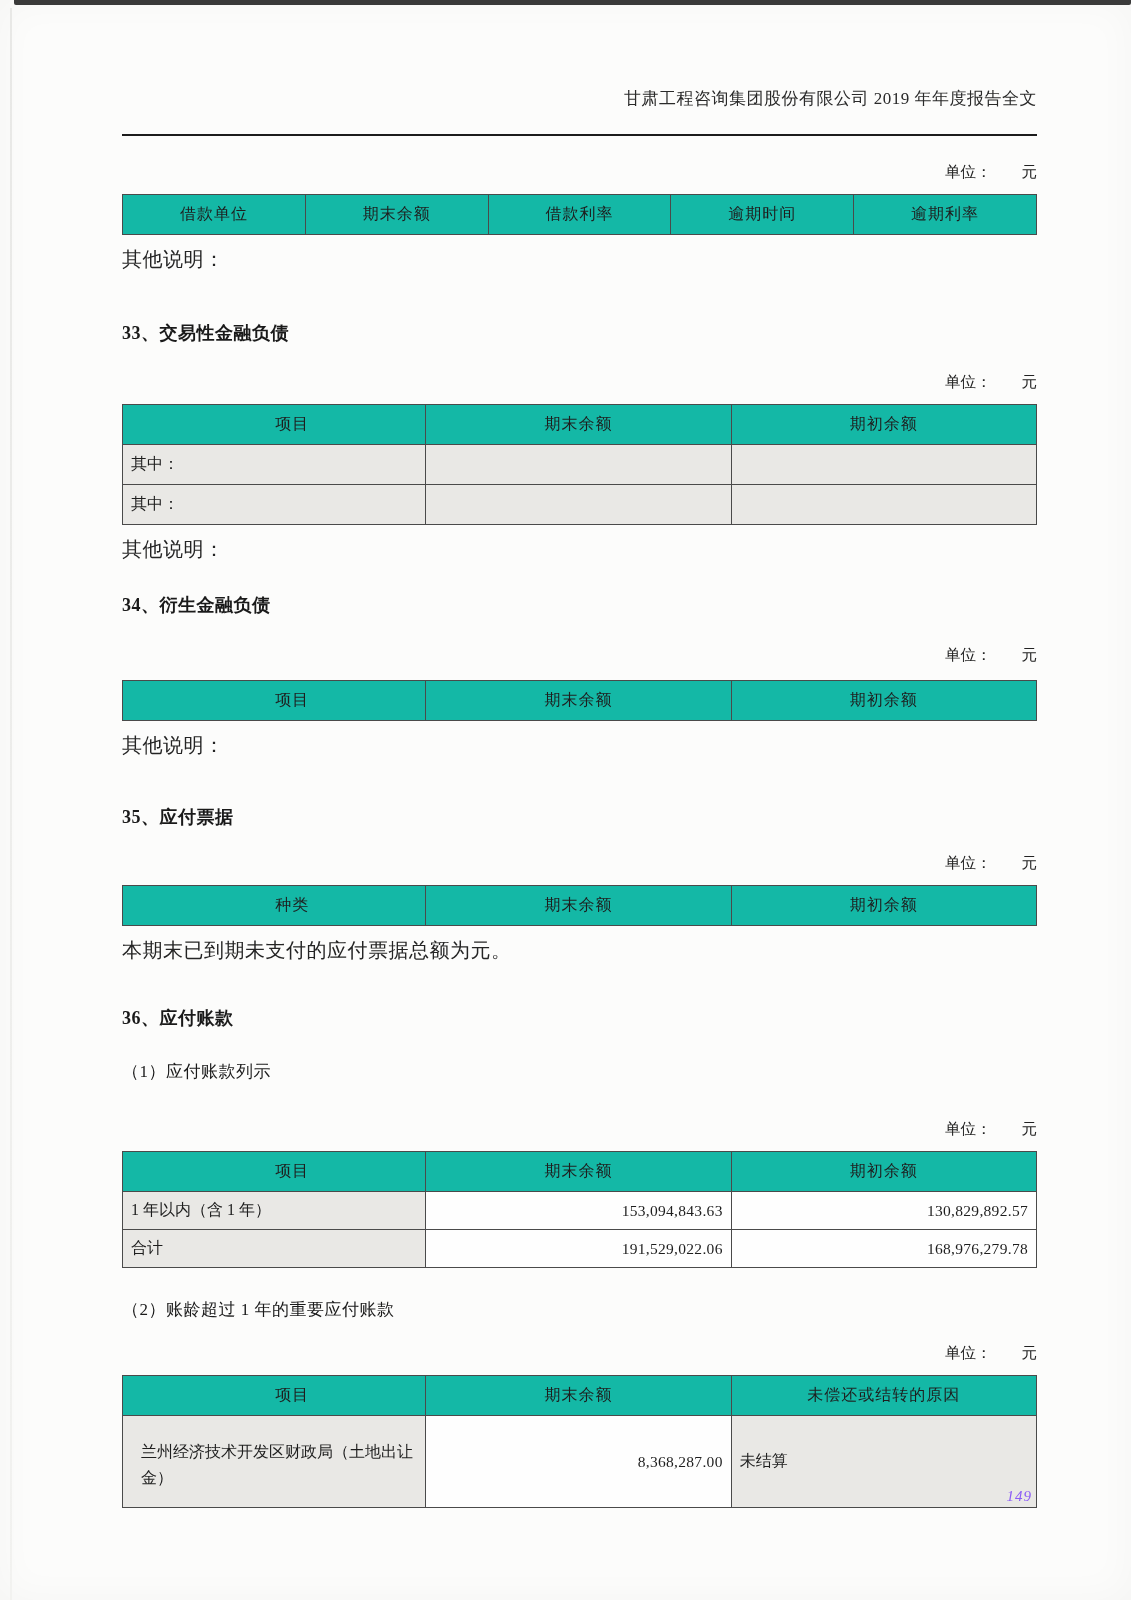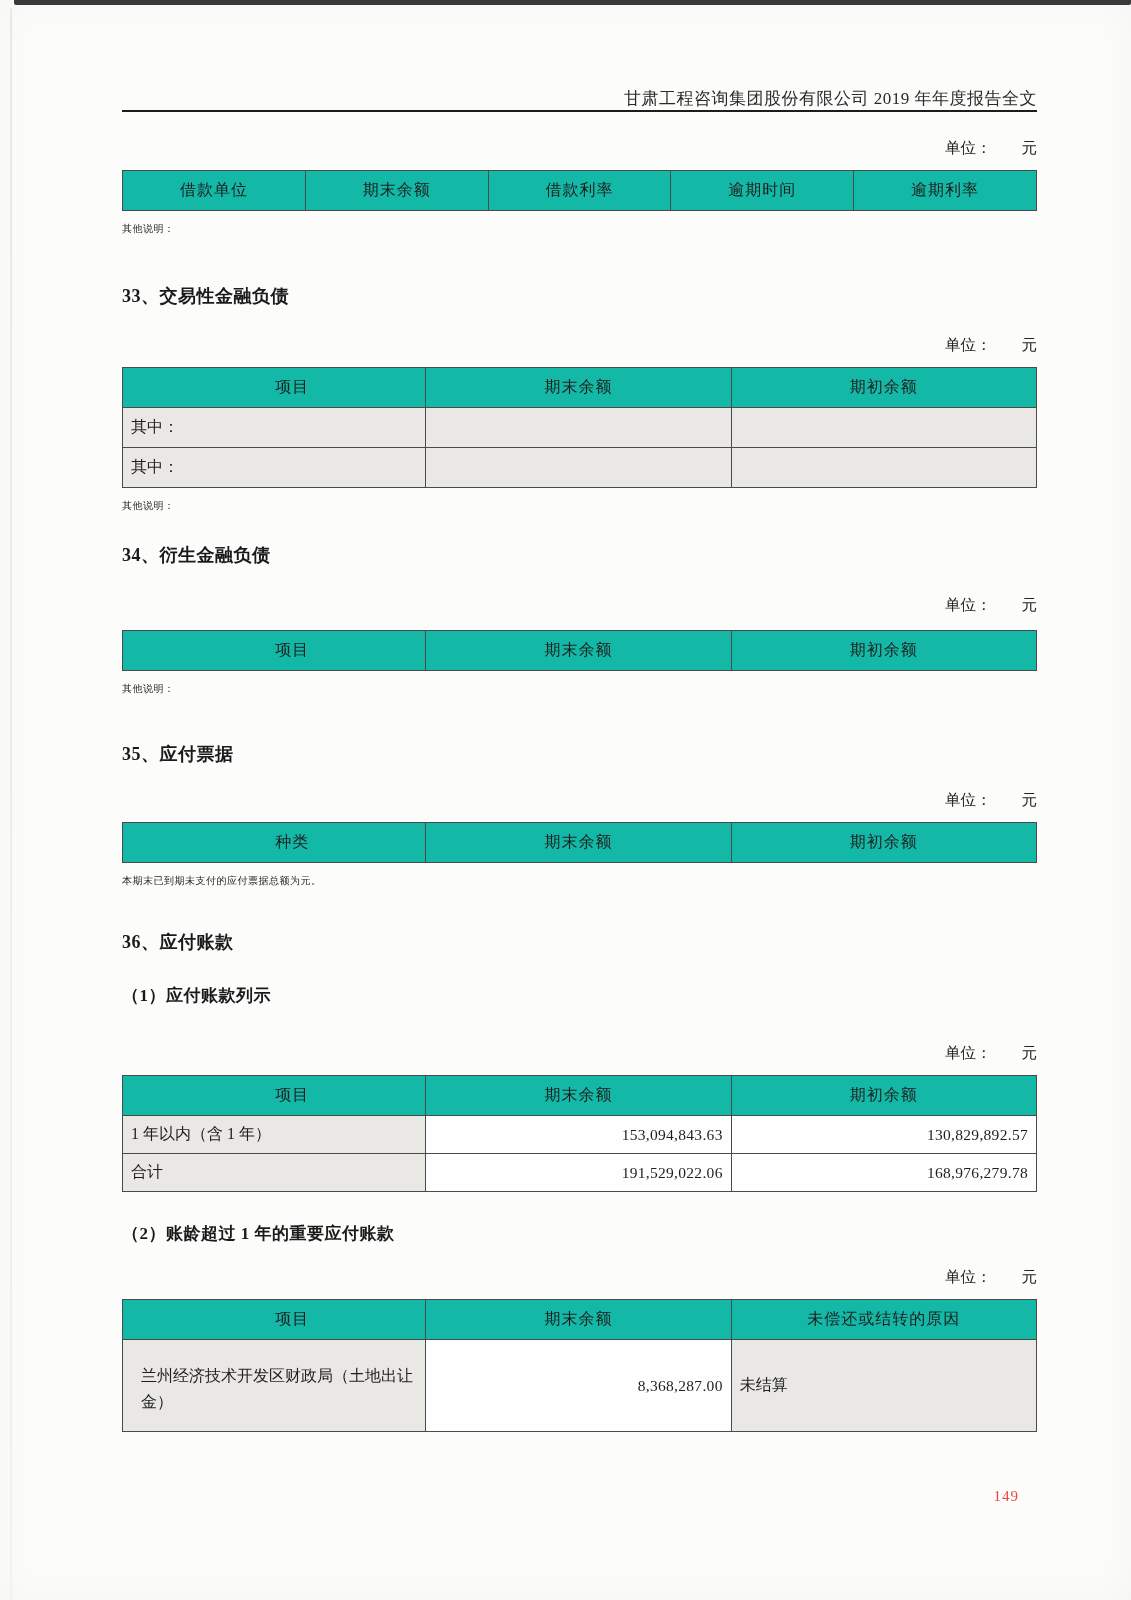--- a/index.html
+++ b/index.html
@@ -16,34 +16,34 @@
   }
   .left-edge {
     position:absolute; top:8px; left:10px; bottom:0; width:2px;
     background:linear-gradient(to bottom, #e8e8e6, #f2f2f0);
   }
   .content { margin:0 94px 0 122px; position:relative; }
 
   .report-header {
     margin-top:88px; text-align:right;
     font-size:17px; line-height:22px; color:#2a2a2a;
-    border-bottom:2px solid #1c1c1c; padding-bottom:0;
+    border-bottom:2px solid #1c1c1c; padding-bottom:24px;
     letter-spacing:0.5px;
   }
 
   .unit-row { text-align:right; font-size:15.5px; color:#222; }
   .unit-row .cur { display:inline-block; margin-left:30px; }
   .mt-26 { margin-top:26px; } .mt-28 { margin-top:28px; }
   .mt-24 { margin-top:24px; } .mt-22 { margin-top:22px; } .mt-36 { margin-top:36px; }
 
   .sec-heading {
     font-size:18px; font-weight:700; color:#1a1a1a; letter-spacing:0.5px;
   }
   .sub-heading {
-    font-size:17px; font-weight:700; color:#1a1a1a; letter-spacing:0.5px;
+    font-size:17px; font-weight:400; color:#1a1a1a; letter-spacing:0.5px;
   }
 
   table {
     width:100%; border-collapse:collapse; table-layout:fixed;
     font-size:16px; color:#1e1e1e;
     border:1.5px solid #3c3c3c;
   }
   th, td { border:1px solid #4a4a4a; padding:0 8px; }
   th {
     background:#14b8a6; font-weight:400; text-align:center;
@@ -53,26 +53,26 @@
   .h40 td { height:40px; }
   td.gray { background:#e9e8e5; }
   td.white { background:#fefefe; }
   td.left { text-align:left; }
   td.num { text-align:right; font-size:15.5px; letter-spacing:0.3px; }
   .c20 { width:20%; }
   .c33a { width:33.2%;padding-left:44px; } .c33b { width:33.4%; } .c33c { width:33.4%; }
   .tall td { height:92px; }
   .tall td.wrap { line-height:26px; padding-top:6px; vertical-align:middle;padding-left:18px; }
 
-  .note { font-size:10px; color:#242424; letter-spacing:0.5px; }
+  .note { font-size:20px; color:#242424; letter-spacing:0.5px; }
   .note.mt { margin-top:11px; }
 
   .page-number {
-    position:absolute; top:1488px; right:112px;
-    font-size:15px; color:#ef4444; letter-spacing:1px;
+    position:absolute; top:1488px; right:99px;
+    font-size:15px; color:#8b5cf6; letter-spacing:1px;font-style:italic;
   }
   .tbl-gap { margin-top:11px; }
 </style>
 </head>
 <body>
 
 <div class="page">
   <div class="top-edge"></div>
   <div class="left-edge"></div>
 

